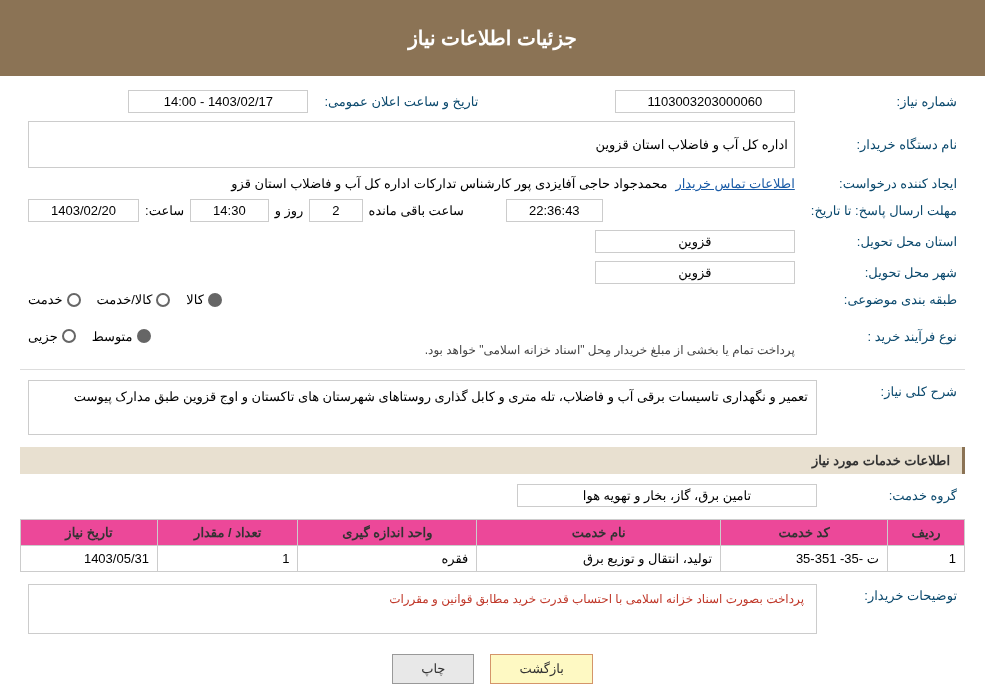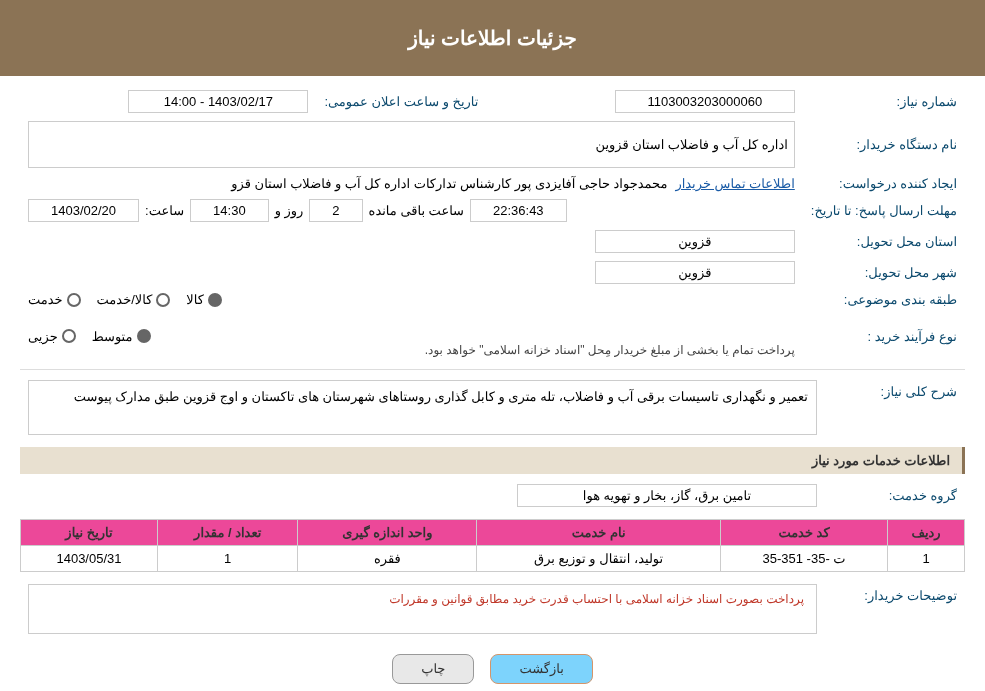--- a/index.html
+++ b/index.html
@@ -117,21 +117,20 @@
       background: #ec4899;
       border: 1px solid #ccc;
       padding: 5px 8px;
       text-align: center;
       font-weight: bold;
       color: #333;
     }
     .data-table td {
       border: 1px solid #ccc;
       padding: 5px 8px;
-      text-align: center;
     }
     .data-table tr:nth-child(even) td {
       background: #f9f9f9;
     }
     .buyer-desc {
       color: #c0392b;
       font-size: 12px;
       text-align: right;
       padding: 6px 4px;
     }
@@ -140,28 +139,28 @@
       justify-content: center;
       gap: 16px;
       margin: 16px 0 12px 0;
     }
     .btn {
       padding: 6px 28px;
       border: 1px solid #999;
       cursor: pointer;
       font-family: Tahoma;
       font-size: 13px;
-      border-radius: 8px;
+      border-radius: 0;
     }
     .btn-print {
       background: #e8e8e8;
       color: #333;
     }
     .btn-back {
-      background: #7dd3fc;
+      background: #fef9c3;
       color: #333;
       border-color: #d4956a;
     }
     .separator {
       border: none;
       border-top: 1px solid #ddd;
       margin: 6px 0;
     }
   </style>
 </head>
@@ -202,21 +201,21 @@
             <span class="link-blue">اطلاعات تماس خریدار</span>
             <span>محمدجواد حاجی آفایزدی پور کارشناس تدارکات اداره کل آب و فاضلاب استان قزو</span>
           </div>
         </td>
       </tr>
 
       <tr>
         <td class="label-cell">مهلت ارسال پاسخ: تا تاریخ:</td>
         <td colspan="4">
           <div class="row-flex">
-            <span class="input-box" style="min-width:90px;">22:36:43</span>
+            <span class="input-box" style="min-width:90px;margin-left:36px;">22:36:43</span>
             <span>ساعت باقی مانده</span>
             <span class="input-box" style="min-width:40px;">2</span>
             <span>روز و</span>
             <span class="input-box" style="min-width:60px;">14:30</span>
             <span>ساعت:</span>
             <span class="input-box" style="min-width:100px;">1403/02/20</span>
           </div>
         </td>
       </tr>
 

